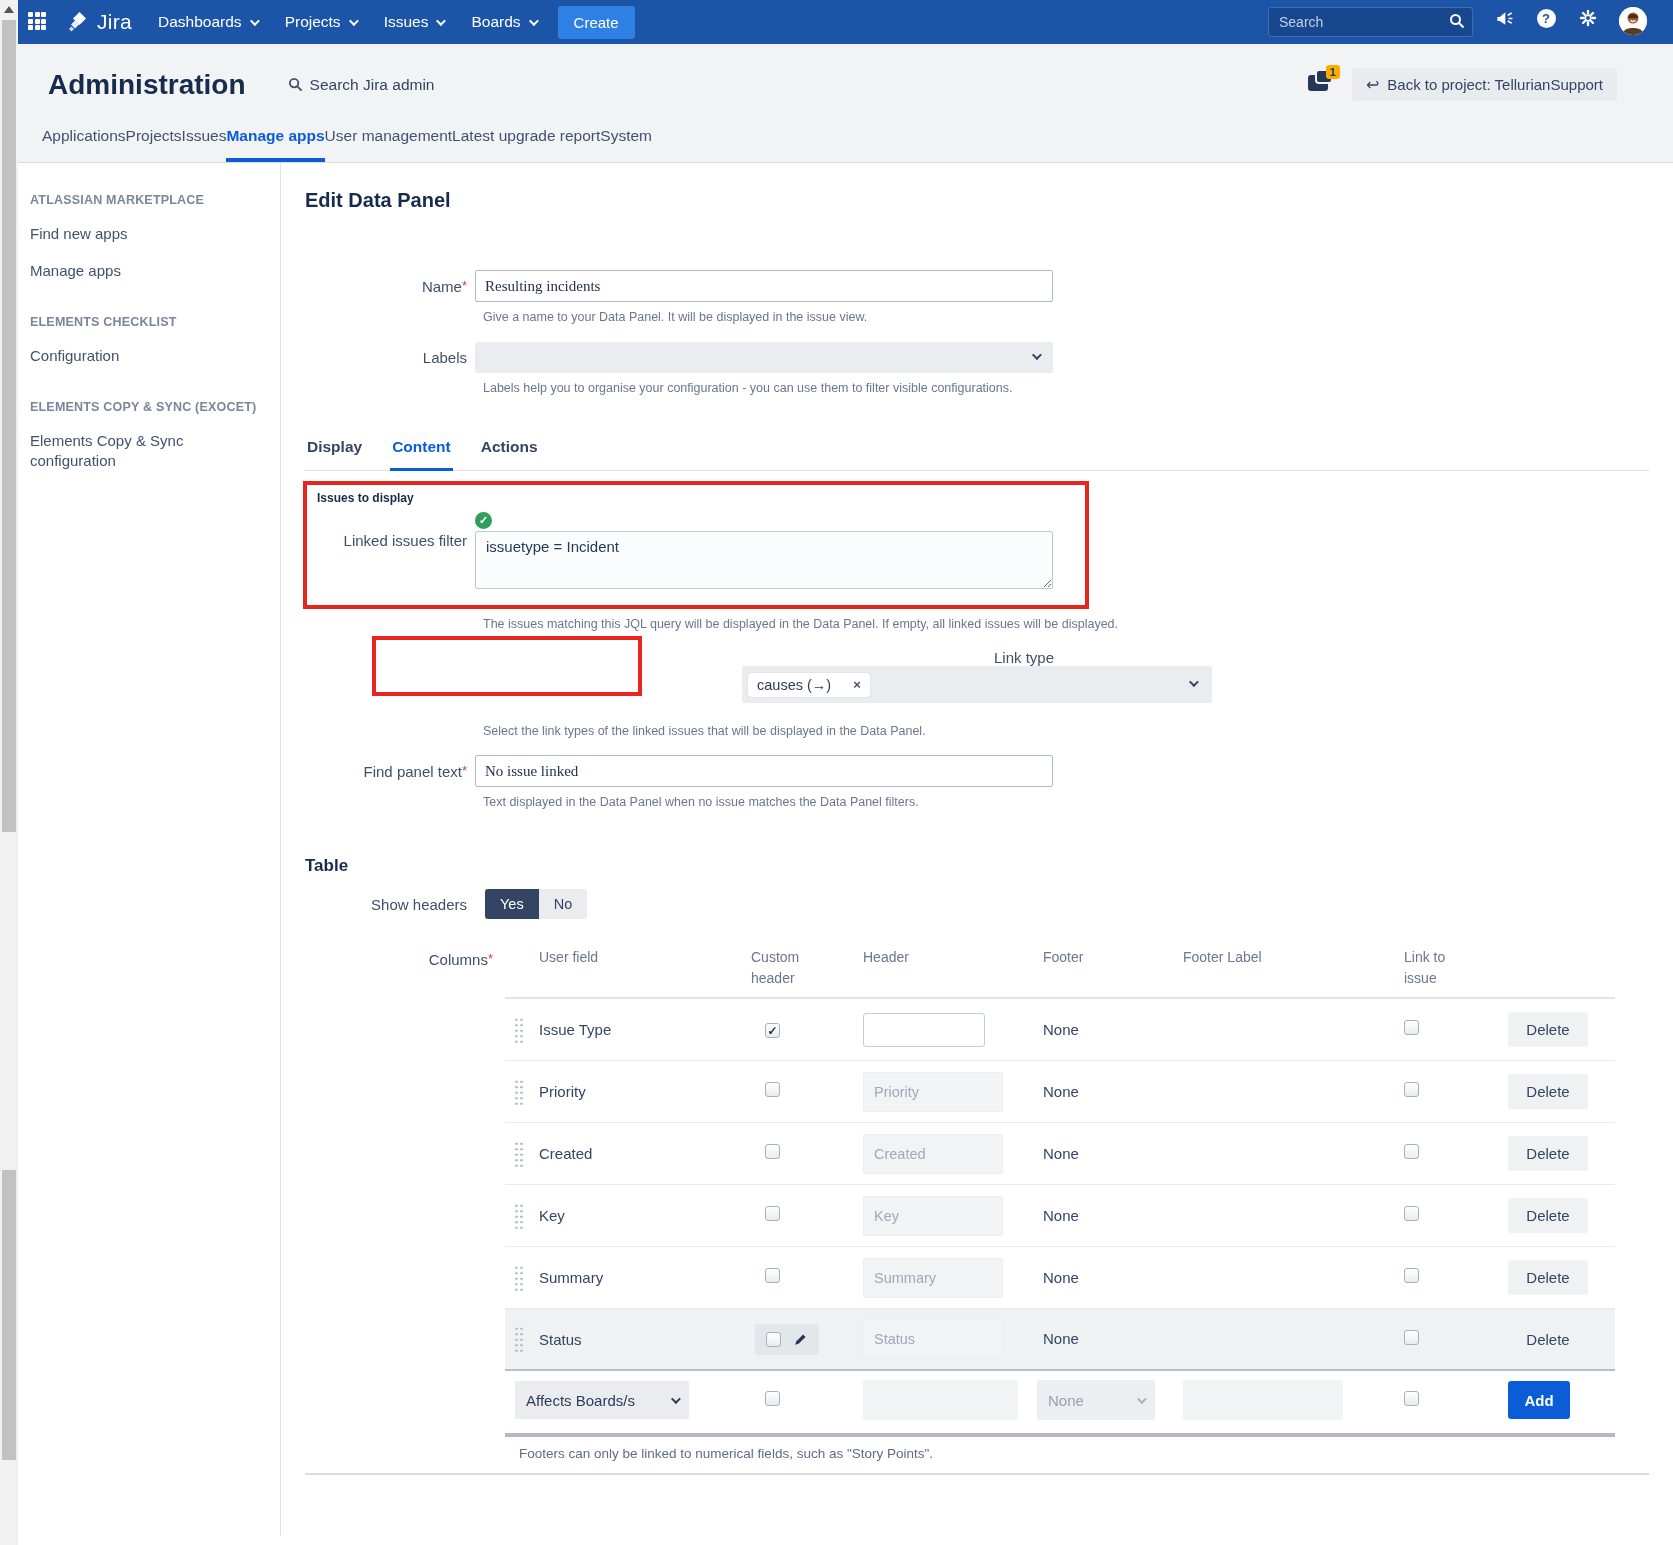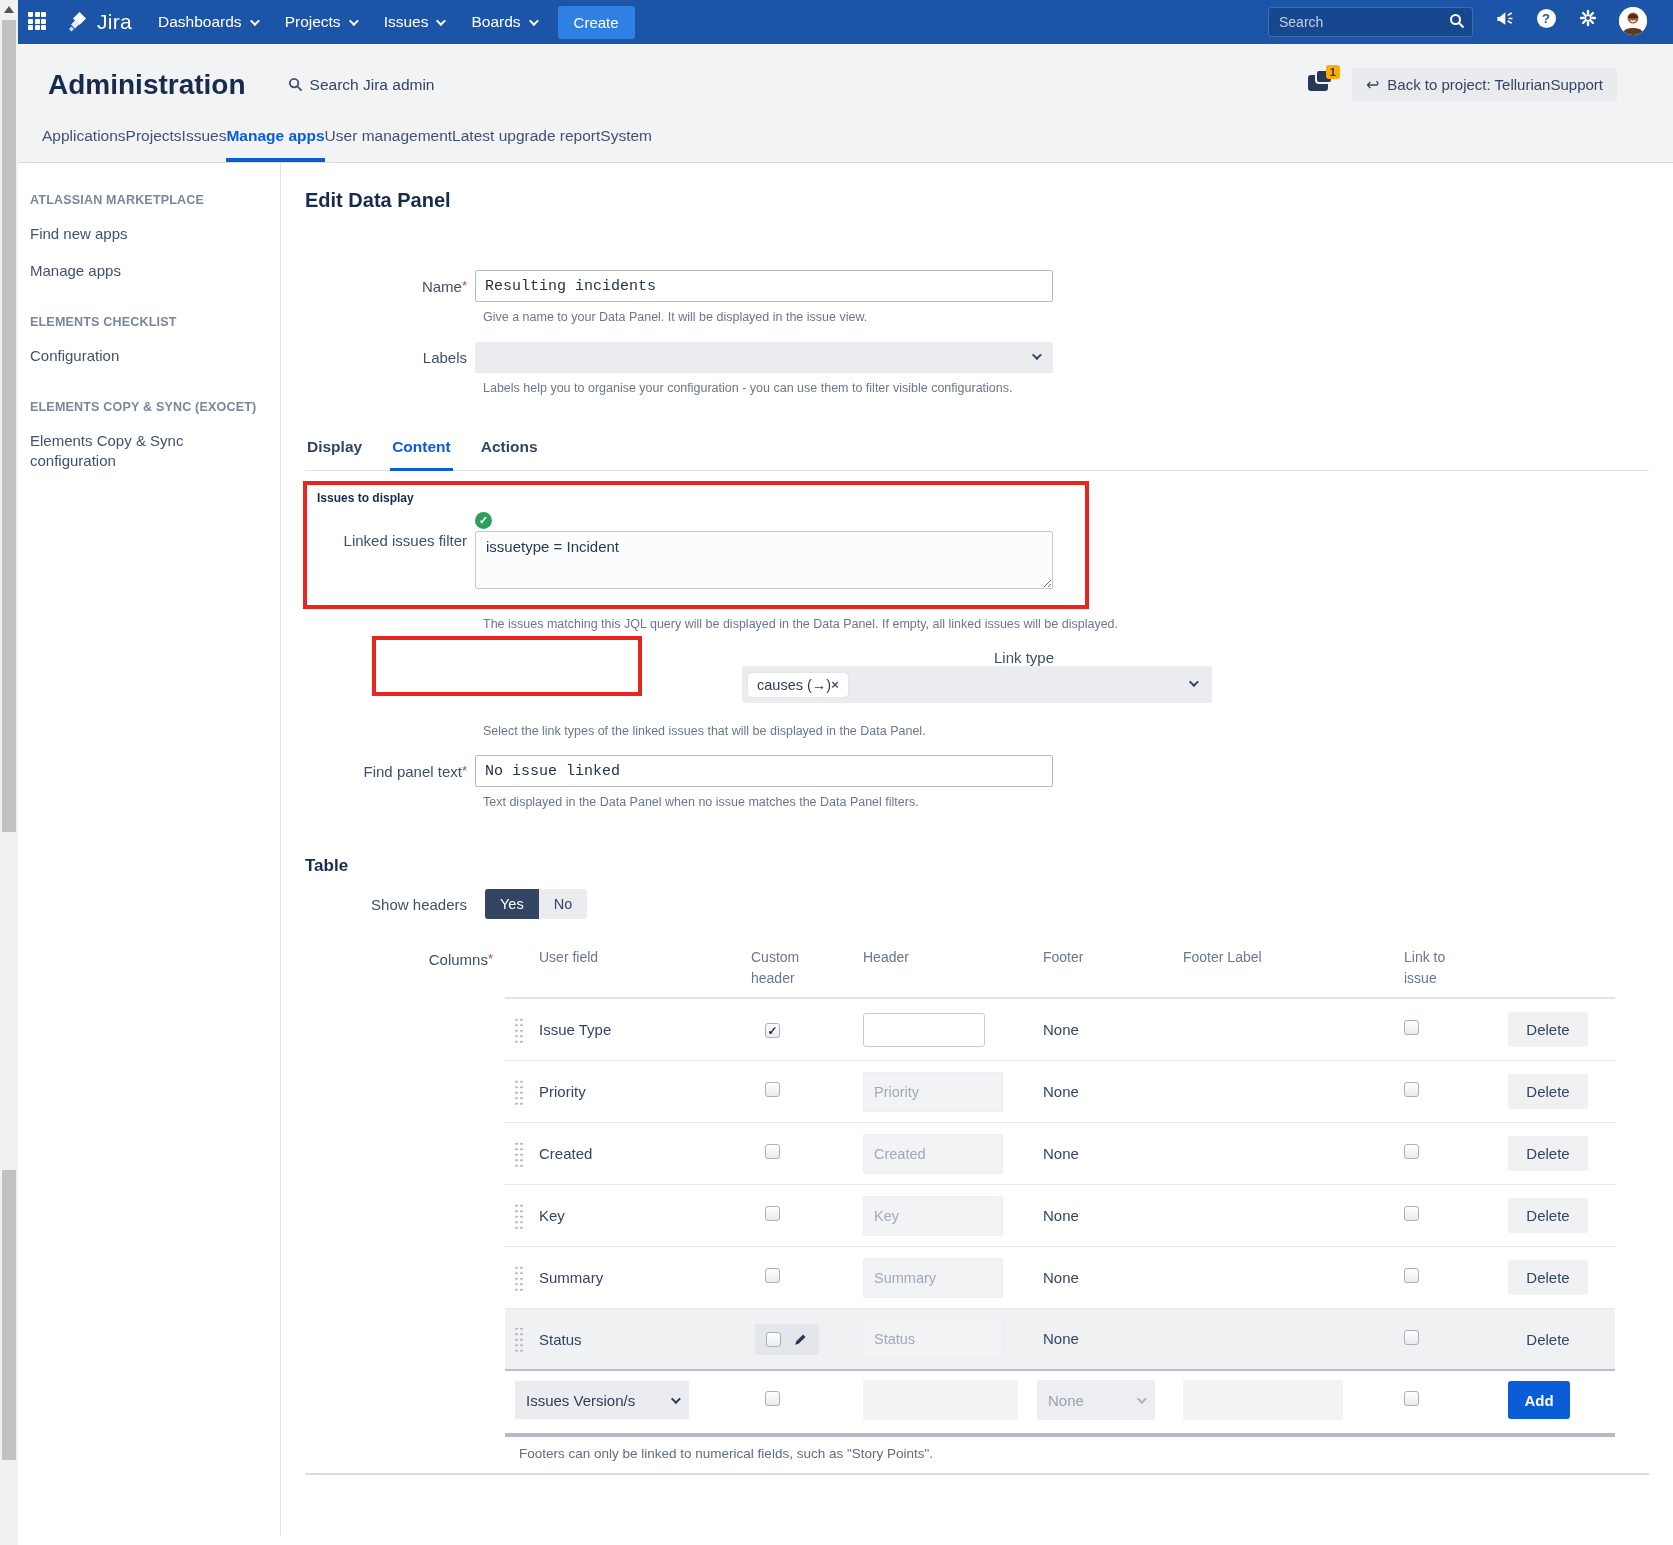--- a/index.html
+++ b/index.html
@@ -69,21 +69,21 @@
 
   .main { flex:1; padding:14px 24px 24px 24px; position:relative; }
   .page-title { font-size:20px; font-weight:bold; color:#172b4d; margin-top:12px; }
 
   .frow { display:flex; align-items:center; margin-top:16px; }
   .flabel { flex:none; width:170px; text-align:right; padding-right:8px; font-size:15px; color:#3f5069; }
   .req { color:#d04437; font-size:13px; vertical-align:top; }
   .fhelp { margin-left:178px; margin-top:7px; font-size:12.5px; color:#6b778c; line-height:16px; }
 
   .text-input { width:578px; height:32px; border:1px solid #b3bac3; border-radius:2px; padding:0 9px;
-                font-size:15px; color:#243347; font-family:Liberation Mono, monospace; }
+                font-size:15px; color:#243347; font-family:Liberation Serif, serif; }
   .gray-select { width:578px; height:31px; background:#ebecf0; border-radius:2px; position:relative; cursor:pointer; }
   .gray-select .sel-chev { position:absolute; right:14px; top:11px; color:#344563; }
 
   .name-row { margin-top:58px; }
   .labels-row { margin-top:17px; }
 
   
   .subtabs { display:flex; gap:26px; margin-top:36px; border-bottom:1px solid #dfe1e6; }
   .subtab { font-size:15.5px; font-weight:bold; color:#344563; padding:6px 2px 12px; cursor:pointer; border-bottom:3px solid transparent; margin-bottom:-1px; }
   .subtab.active { color:#0b5cd7; border-bottom-color:#0b5cd7; }
@@ -98,21 +98,21 @@
                  font-size:11px; font-weight:bold; align-items:center; justify-content:center; }
   .jql-textarea { width:578px; height:58px; border:1px solid #c3c9d1; background:#fbfcfd; border-radius:2px;
                   font-family:inherit; font-size:15px; color:#283a50; padding:6px 10px; resize:both; }
 
   
   .linktype-row { position:relative; margin-top:17px;flex-direction:column; }
   .lt-select { width:470px; height:37px; background:#ebecf0; border-radius:2px; position:relative;
                display:flex; align-items:center; padding-left:6px; cursor:pointer; }
   .lt-select .sel-chev { position:absolute; right:16px; top:14px; color:#344563; }
   .lt-tag { background:#fff; border-radius:3px; box-shadow:0 0 1px rgba(9,30,66,.3); padding:4px 9px;
-            font-size:14.5px; color:#2c3e56; display:inline-flex; align-items:center; gap:0; }
+            font-size:14.5px; color:#2c3e56; display:inline-flex; align-items:center; gap:22px; }
   .lt-tag .tag-close { font-size:13px; font-weight:bold; color:#44546a; cursor:pointer; }
   .redbox2 { position:absolute; left:67px; top:-13px; width:270px; height:60px; border:4px solid #e8251f; pointer-events:none; }
 
   .helptext-wide { margin-top:20px; }
   .empty-row { margin-top:16px; }
 
   
   .table-title { font-size:17px; font-weight:bold; color:#172b4d; margin-top:46px; }
   .show-row { margin-top:13px; }
   .toggle { display:inline-flex; margin-left:10px; }
@@ -491,21 +491,21 @@
     <div><input class="hdr-input disabled" type="text" placeholder="Status" disabled="" style=""></div>
     <div><span class="footer-val">None</span></div>
     <div></div>
     <div><span class="checkbox link-cb"></span></div>
     <div><button class="delete-btn">Delete</button></div>
   </div>
             </div>
 
           <div class="pgrid add-row">
             <div class="addfield-select">
-              <span>Issues Version/s</span>
+              <span>Affects Boards/s</span>
               <span class="chev"></span>
             </div>
             <div><span class="checkbox" style="margin-left:14px"></span></div>
             <div><input class="add-input" type="text" style=""></div>
             <div class="none-select">
               <span>None</span>
               <span class="chev"></span>
             </div>
             <div><input class="addflabel-input" type="text" style=""></div>
             <div><span class="checkbox link-cb"></span></div>

